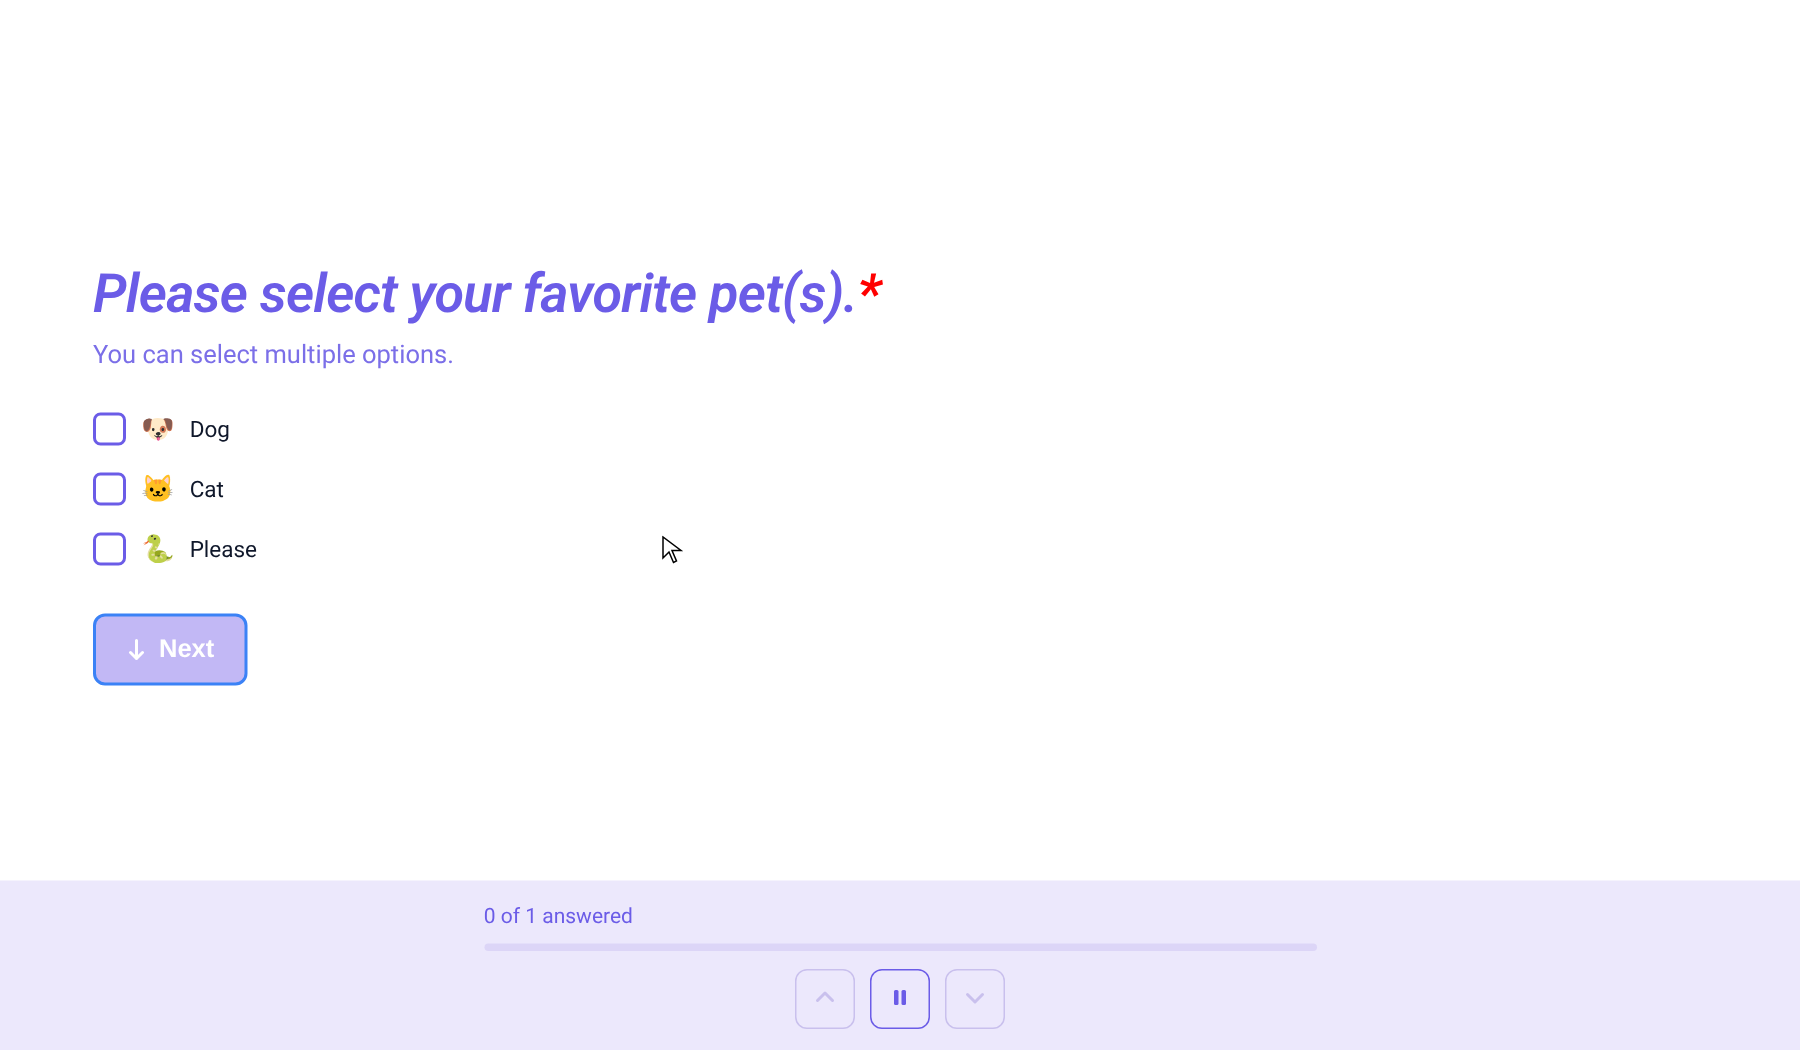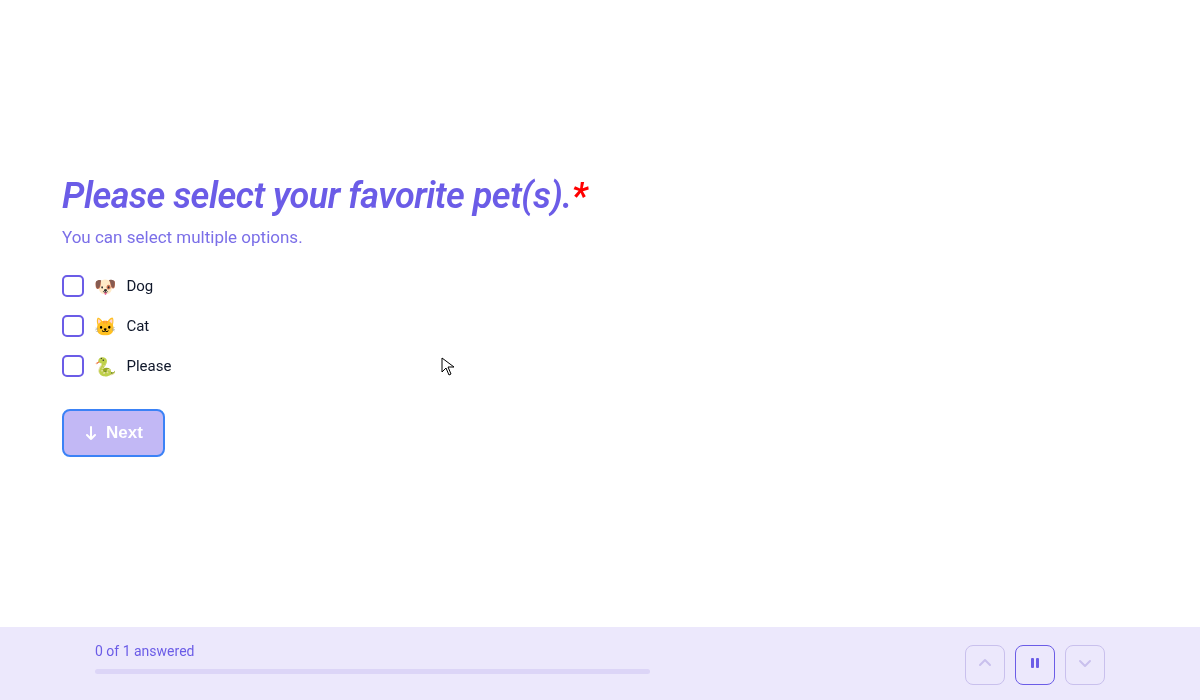--- a/index.html
+++ b/index.html
@@ -90,24 +90,25 @@
     .next-icon {
       display: inline-flex;
     }
     
     .footer {
       position: absolute;
       bottom: 0;
       left: 0;
       right: 0;
       background: #ece8fc;
-      padding: 16px 95px 14px;
+      padding: 16px 63px 14px;
       display: flex;
       align-items: center;
       justify-content: space-between;
+      flex-direction: column;
     }
     
     .footer-left {
       flex: 1;
     }
     
     .progress-text {
       font-size: 14px;
       color: #6b5ce7;
       margin-bottom: 10px;

